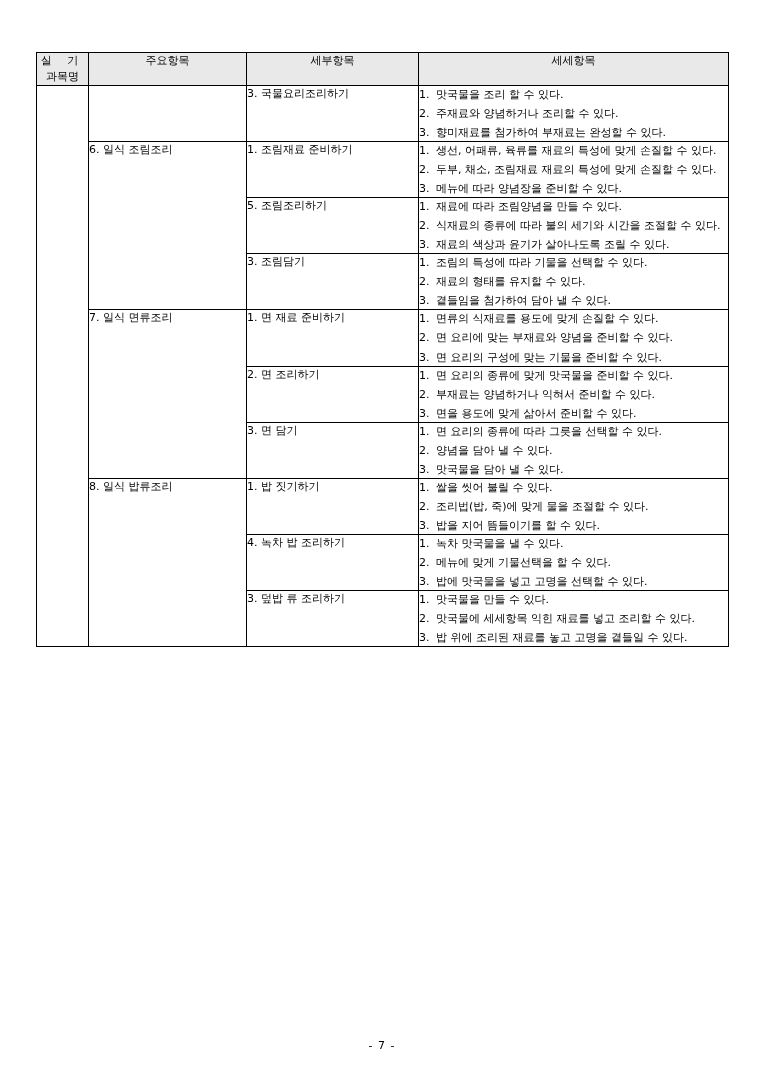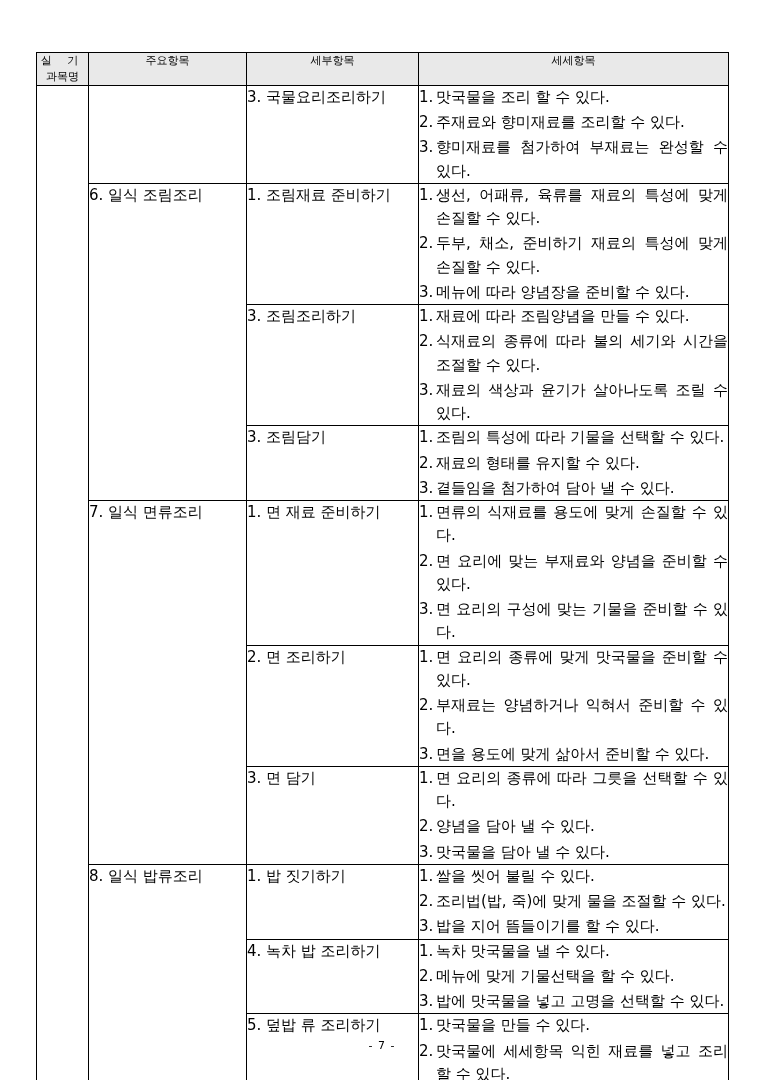--- a/index.html
+++ b/index.html
@@ -43,21 +43,21 @@
   }
   .col-a { width: 52px; }
   .col-b { width: 158px; }
   .col-c { width: 172px; }
   .col-d { width: 310px; }
 
   .hdr-a-line1 { letter-spacing: 6px; }
   .hdr-a-line2 { letter-spacing: 0px; }
 
   td.c-a, td.c-b, td.c-c, td.c-d {
-    font-size: 15px;
+    font-size: 11px;
     line-height: 1.5;
   }
   td.c-a { }
   td.c-b {
     padding: 8px 6px 8px 10px;
   }
   td.c-c {
     padding: 8px 6px 8px 10px;
   }
   td.c-d {
@@ -127,44 +127,44 @@
     <tbody id="table-body">
     <tr>
           <td class="c-a" rowspan="10"></td>
           <td class="c-b nb-top"></td>
           <td class="c-c">
             <div class="sub-label">3. 국물요리조리하기</div>
           </td>
           <td class="c-d">
             <ol class="items">
               <li><span class="num">1.</span><span>맛국물을 조리 할 수 있다.</span></li>
-              <li><span class="num">2.</span><span>주재료와 향미재료를 조리할 수 있다.</span></li>
+              <li><span class="num">2.</span><span>주재료와 양념하거나 조리할 수 있다.</span></li>
               <li><span class="num">3.</span><span>향미재료를 첨가하여 부재료는 완성할 수 있다.</span></li>
             </ol>
           </td>
         </tr>
         <tr>
           <td class="c-b nb-bottom">
             <div class="maj-label">6. 일식 조림조리</div>
           </td>
           <td class="c-c">
             <div class="sub-label">1. 조림재료 준비하기</div>
           </td>
           <td class="c-d">
             <ol class="items">
               <li><span class="num">1.</span><span>생선, 어패류, 육류를 재료의 특성에 맞게 손질할 수 있다.</span></li>
-              <li><span class="num">2.</span><span>두부, 채소, 준비하기 재료의 특성에 맞게 손질할 수 있다.</span></li>
+              <li><span class="num">2.</span><span>두부, 채소, 조림재료 재료의 특성에 맞게 손질할 수 있다.</span></li>
               <li><span class="num">3.</span><span>메뉴에 따라 양념장을 준비할 수 있다.</span></li>
             </ol>
           </td>
         </tr>
         <tr>
           <td class="c-b nb-top nb-bottom"></td>
           <td class="c-c">
-            <div class="sub-label">3. 조림조리하기</div>
+            <div class="sub-label">5. 조림조리하기</div>
           </td>
           <td class="c-d">
             <ol class="items">
               <li><span class="num">1.</span><span>재료에 따라 조림양념을 만들 수 있다.</span></li>
               <li><span class="num">2.</span><span>식재료의 종류에 따라 불의 세기와 시간을 조절할 수 있다.</span></li>
               <li><span class="num">3.</span><span>재료의 색상과 윤기가 살아나도록 조릴 수 있다.</span></li>
             </ol>
           </td>
         </tr>
         <tr>
@@ -245,21 +245,21 @@
             <ol class="items">
               <li><span class="num">1.</span><span>녹차 맛국물을 낼 수 있다.</span></li>
               <li><span class="num">2.</span><span>메뉴에 맞게 기물선택을 할 수 있다.</span></li>
               <li><span class="num">3.</span><span>밥에 맛국물을 넣고 고명을 선택할 수 있다.</span></li>
             </ol>
           </td>
         </tr>
         <tr>
           <td class="c-b nb-top"></td>
           <td class="c-c">
-            <div class="sub-label">5. 덮밥 류 조리하기</div>
+            <div class="sub-label">3. 덮밥 류 조리하기</div>
           </td>
           <td class="c-d">
             <ol class="items">
               <li><span class="num">1.</span><span>맛국물을 만들 수 있다.</span></li>
               <li><span class="num">2.</span><span>맛국물에 세세항목 익힌 재료를 넣고 조리할 수 있다.</span></li>
               <li><span class="num">3.</span><span>밥 위에 조리된 재료를 놓고 고명을 곁들일 수 있다.</span></li>
             </ol>
           </td>
         </tr>
       </tbody>

